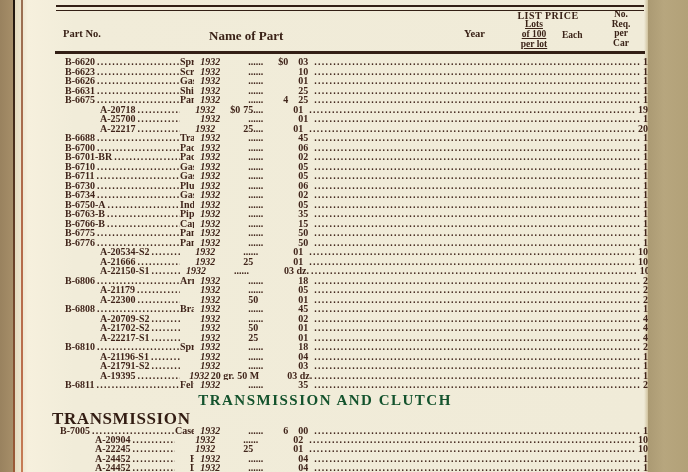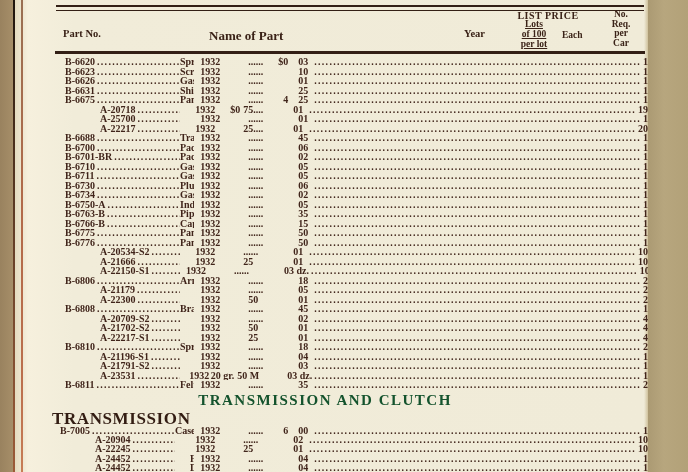--- a/index.html
+++ b/index.html
@@ -40,21 +40,21 @@
   
   .rows{position:absolute;left:65px;top:57px;width:583px;}
   .rows2{position:absolute;left:60px;top:426px;width:588px;}
   .row{display:flex;height:9.5px;line-height:9.6px;font-size:10px;font-weight:bold;
     color:#40241a;white-space:nowrap;overflow:hidden;}
   .rows2 .row{height:9.2px;line-height:9.3px;justify-content:flex-end;}
   .c-part{flex:0 0 115px;display:flex;overflow:hidden;}
   .row[data-indent="1"] .pn{padding-left:35px;}
   .c-name{flex:1;display:flex;overflow:hidden;}
   .row[data-indent="1"] .nm{padding-left:15px;}
-  .c-year{flex:0 0 26px;text-align:right;}
+  .c-year{flex:0 0 26px;text-align:right;font-style:italic;}
   .c-lots{flex:0 0 58px;display:flex;overflow:visible;}
   .ld{flex:1;text-align:right;overflow:visible;}
   .lc{flex:0 0 30px;padding-left:3px;}
   .c-each{flex:0 0 34px;display:flex;}
   .ed{flex:0 0 10px;text-align:right;}
   .ec{flex:1;padding-left:10px;}
   .c-tail{flex:0 0 67px;display:flex;}
   .req{flex:0 0 auto;text-align:right;}
   .leader{flex:1 1 0;overflow:hidden;min-width:0;padding:0 2px;}
   .leader::after{content:"......................................................................................";
@@ -885,21 +885,21 @@
         <span class="ec">03</span>
       </span>
       <span class="c-tail">
         <span class="leader"></span>
         <span class="req">1</span>
       </span>
     </div>
 
     <div class="row" data-indent="1">
       <span class="c-part">
-        <span class="pn">A-23531</span>
+        <span class="pn">A-19395</span>
         <span class="leader"></span>
       </span>
       <span class="c-name">
         <span class="nm">Cotter</span>
 
       </span>
       <span class="c-year">1932</span>
       <span class="c-lots">
         <span class="ld">20 gr.</span>
         <span class="lc">50 M</span>

